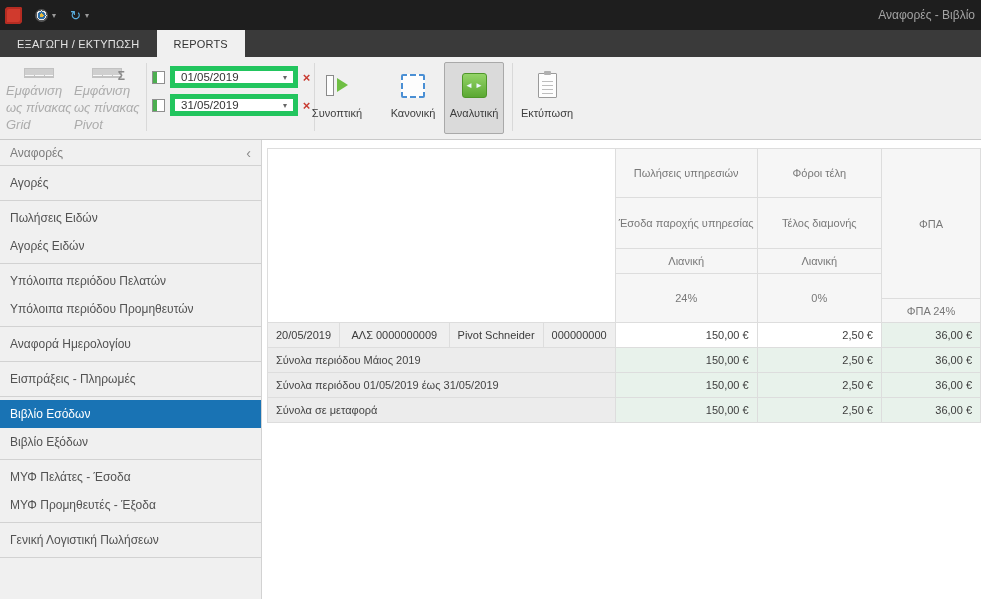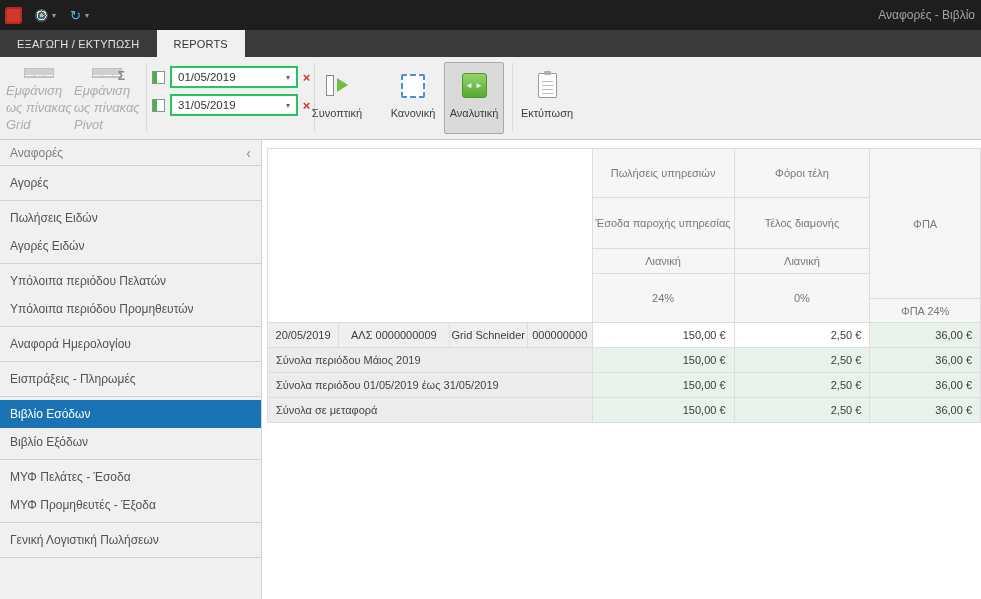--- a/index.html
+++ b/index.html
@@ -29,21 +29,21 @@
   .big-btn .lbl { font-size:13px; color:#acacac; line-height:1.3; margin-top:5px;font-style:italic; }
   .grid-icon { position:relative; width:30px; height:24px; border:1px solid #c2c2c2; background-color:#f8f8f8;
     background-image:linear-gradient(#cfcfcf,#cfcfcf),
       repeating-linear-gradient(to right,transparent 0 9px,#c2c2c2 9px 10px),
       repeating-linear-gradient(to bottom,transparent 0 7px,#c2c2c2 7px 8px);
     background-size:100% 6px,100% 100%,100% 100%; background-repeat:no-repeat; }
   .sigma { position:absolute; right:-4px; bottom:-6px; font-size:12px; font-weight:bold; color:#8a8a8a; }
 
   .date-row { position:absolute; left:152px; display:flex; align-items:center; height:22px; }
   .cal-icon { width:13px; height:13px; border:1px solid #8f8f8f; background:linear-gradient(to right,#4caf50 0 4px,#fff 4px); margin-right:5px; }
-  .date-field { display:flex; align-items:center; width:128px; height:22px; background:#fff; border:2px solid #22c55e; }
+  .date-field { display:flex; align-items:center; width:128px; height:22px; background:#fff; border:5px solid #22c55e; }
   .date-text { flex:1; font-size:11.5px; color:#333; padding-left:6px; }
   .date-caret { width:16px; text-align:center; color:#666; font-size:8px; }
   .date-clear { width:17px; height:22px; display:flex; align-items:center; justify-content:center; color:#c83a30; font-size:13px; font-weight:bold; }
 
   .view-btn { position:absolute; top:5px; height:72px; display:flex; flex-direction:column; align-items:center; padding-top:9px; border:1px solid transparent; border-radius:2px; }
   .view-btn.active { background:#dadada; border-color:#a9a9a9; }
   .view-btn .lbl { font-size:11px; color:#3d3d3d; margin-top:8px; white-space:nowrap; }
   .icon-box { height:27px; display:flex; align-items:center; justify-content:center; }
 
   .synoptiki-icon { position:relative; width:27px; height:25px; }
@@ -64,21 +64,21 @@
   .sb-item.selected { background:#1973b4; color:#fff; }
 
   
   .report { position:absolute; left:267px; top:148px; }
   table { border-collapse:collapse; table-layout:fixed; }
   th,td { border:1px solid #ddd; font-weight:normal; overflow:hidden; white-space:nowrap; }
   thead th { background:#f6f6f6; color:#787878; font-size:11px; text-align:center; vertical-align:middle; padding:2px 3px; }
   th.blank { background:#fff; }
   tr.hr1 { height:49px; } tr.hr2 { height:51px; } tr.hr3 { height:25px; } tr.hr4 { height:25px; } tr.hr5 { height:24px; }
   tbody tr { height:25px; }
-  td { font-size:11px; color:#3c3c3c; padding:0 2px; }
+  td { font-size:11px; color:#3c3c3c; padding:0 8px; }
   td.cell-gray { background:#efefef; text-align:center; }
   td.money { background:#fff; text-align:right; padding-right:8px; }
   td.money-green { background:#e8f2eb; text-align:right; padding-right:8px; }
   td.total-label { background:#ececec; text-align:left; padding-left:8px; color:#444; }
 </style>
 </head>
 <body>
 
 <div class="app">
 
@@ -232,21 +232,21 @@
           <th rowspan="2">0%</th>
         </tr>
         <tr class="hr5">
           <th>ΦΠΑ 24%</th>
         </tr>
       </thead>
       <tbody>
         <tr>
           <td class="cell-gray">20/05/2019</td>
           <td class="cell-gray">ΑΛΣ 0000000009</td>
-          <td class="cell-gray">Grid Schneider</td>
+          <td class="cell-gray">Pivot Schneider</td>
           <td class="cell-gray">000000000</td>
           <td class="money">150,00 €</td>
           <td class="money">2,50 €</td>
           <td class="money-green">36,00 €</td>
         </tr>
         <tr>
           <td class="total-label" colspan="4">Σύνολα περιόδου Μάιος 2019</td>
           <td class="money-green">150,00 €</td>
           <td class="money-green">2,50 €</td>
           <td class="money-green">36,00 €</td>

